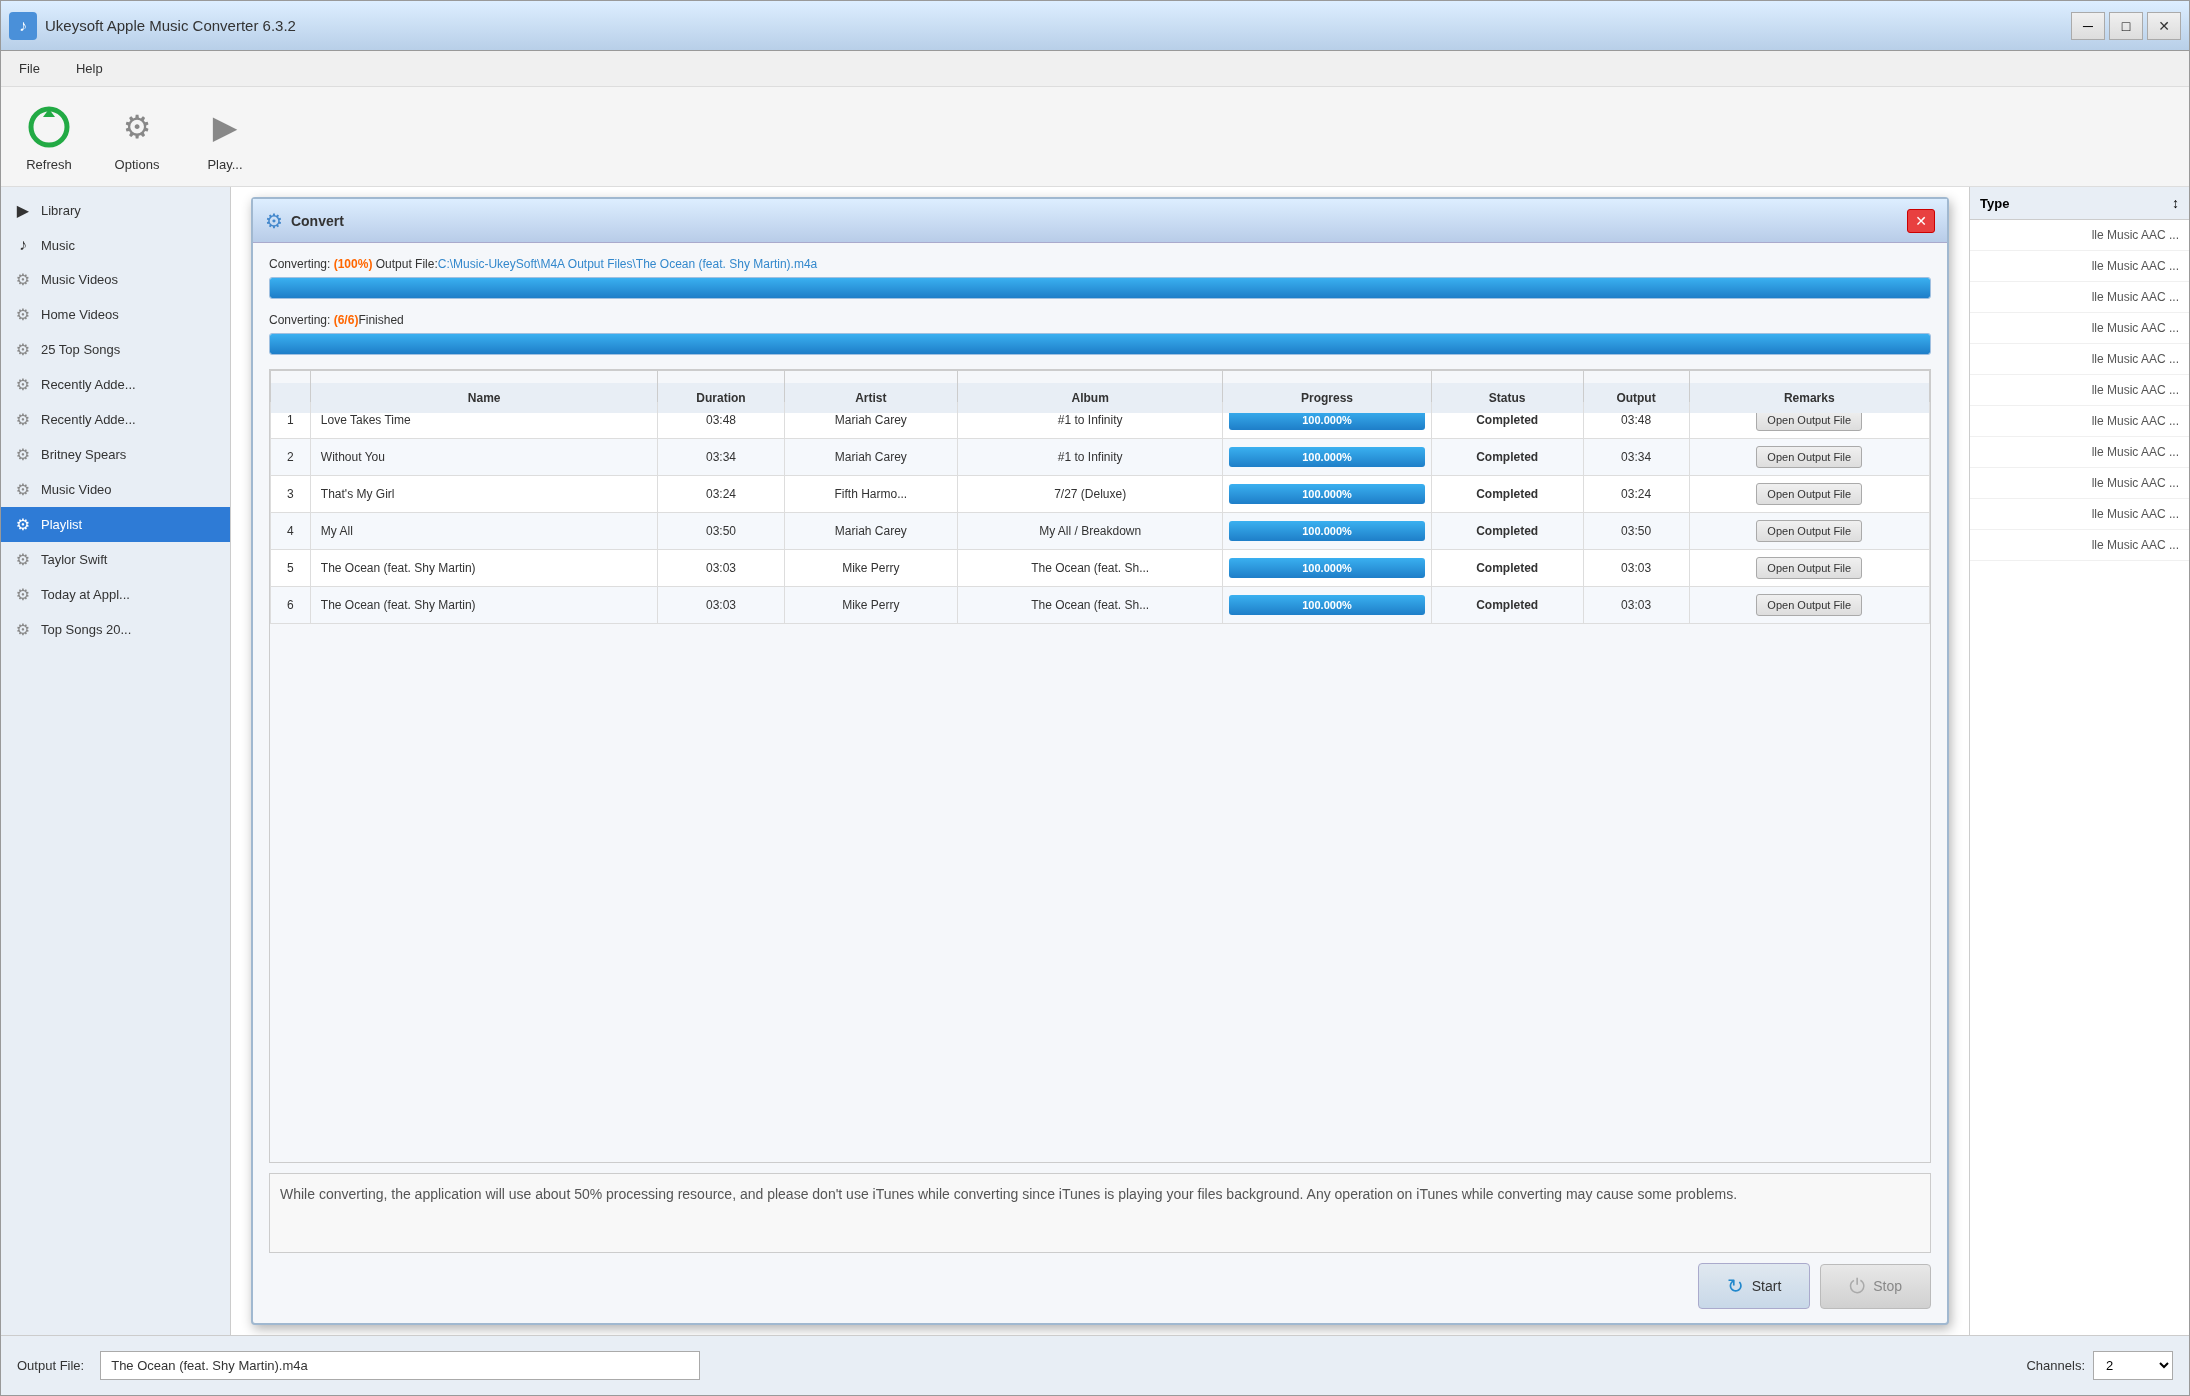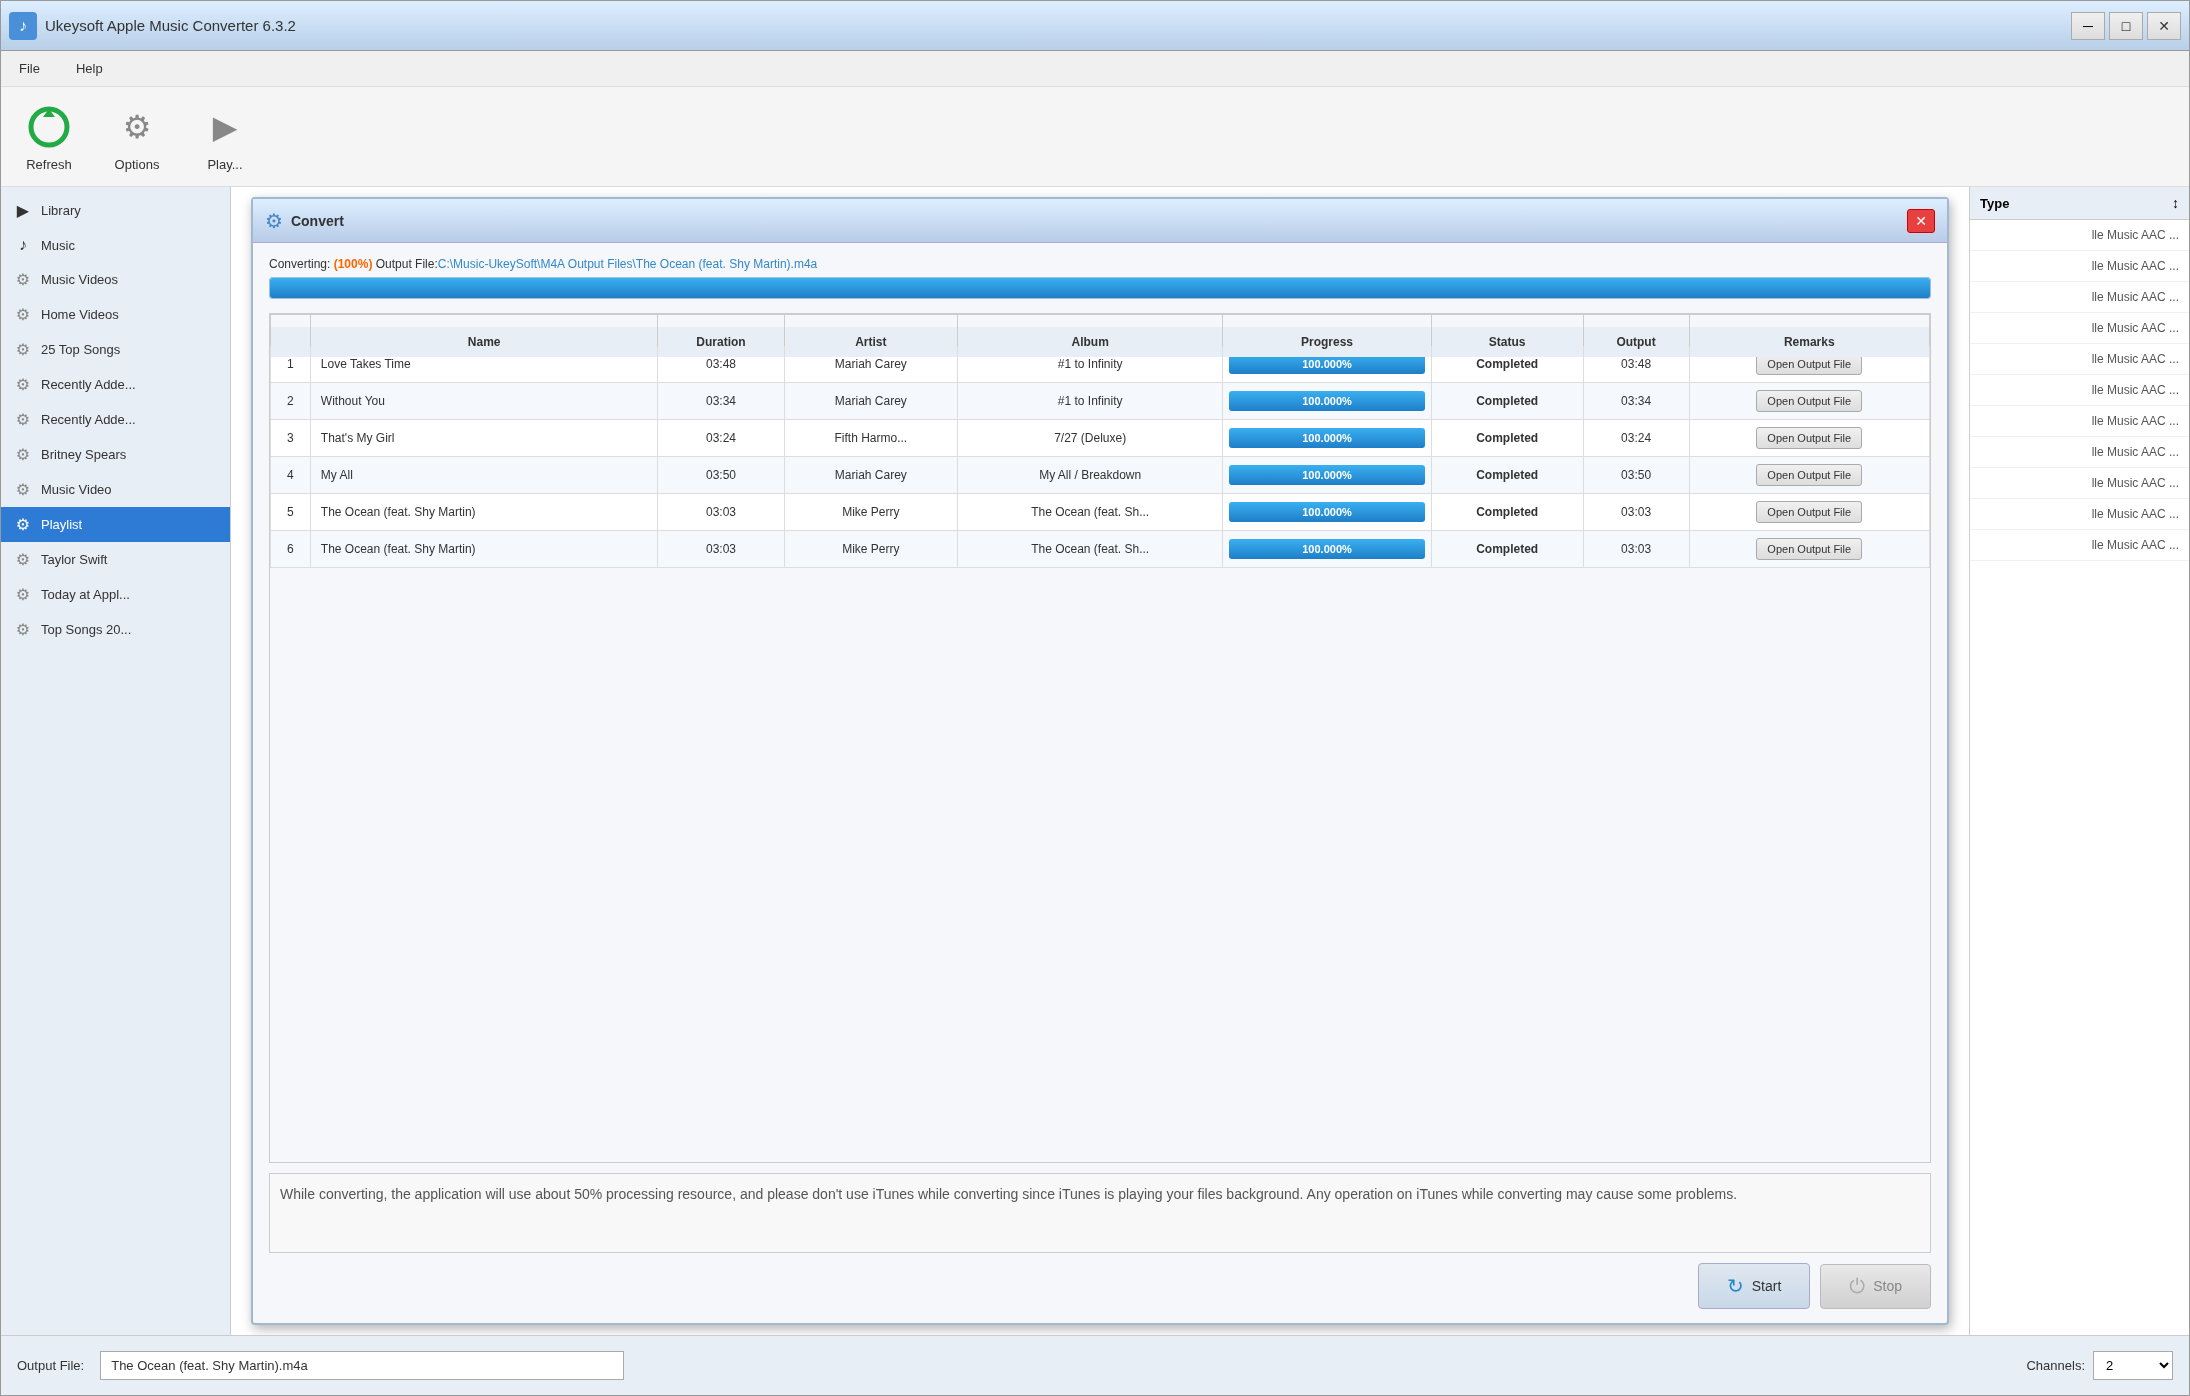--- a/index.html
+++ b/index.html
@@ -405,21 +405,21 @@
     }
     .bottom-label {
       font-size: 13px;
       color: #333;
     }
     .bottom-input {
       border: 1px solid #aaa;
       background: #fff;
       padding: 6px 10px;
       font-size: 13px;
-      width: 524px;
+      width: 600px;
       color: #333;
     }
     .channels-section {
       margin-left: auto;
       display: flex;
       align-items: center;
       gap: 8px;
       font-size: 13px;
       color: #333;
     }
@@ -554,20 +554,28 @@
 
           <div class="convert-status-1">
             <div class="convert-status-text">
               <span>Converting: </span><span class="pct">(100%)</span><span> Output File:</span><span class="filepath">C:\Music-UkeySoft\M4A Output Files\The Ocean (feat. Shy Martin).m4a</span>
             </div>
             <div class="progress-bar-container">
               <div class="progress-bar-fill" style="width:100%;"></div>
             </div>
           </div>
 
+          <div class="convert-status-1">
+            <div class="convert-status-text">
+              <span>Converting: </span><span class="pct">(6/6)</span><span>Finished</span>
+            </div>
+            <div class="progress-bar-container">
+              <div class="progress-bar-fill" style="width:100%;"></div>
+            </div>
+          </div>
 
           <div class="convert-table-wrapper">
             <table class="convert-table">
               <thead>
                 <tr>
                   <th></th>
                   <th>Name</th>
                   <th>Duration</th>
                   <th>Artist</th>
                   <th>Album</th>

